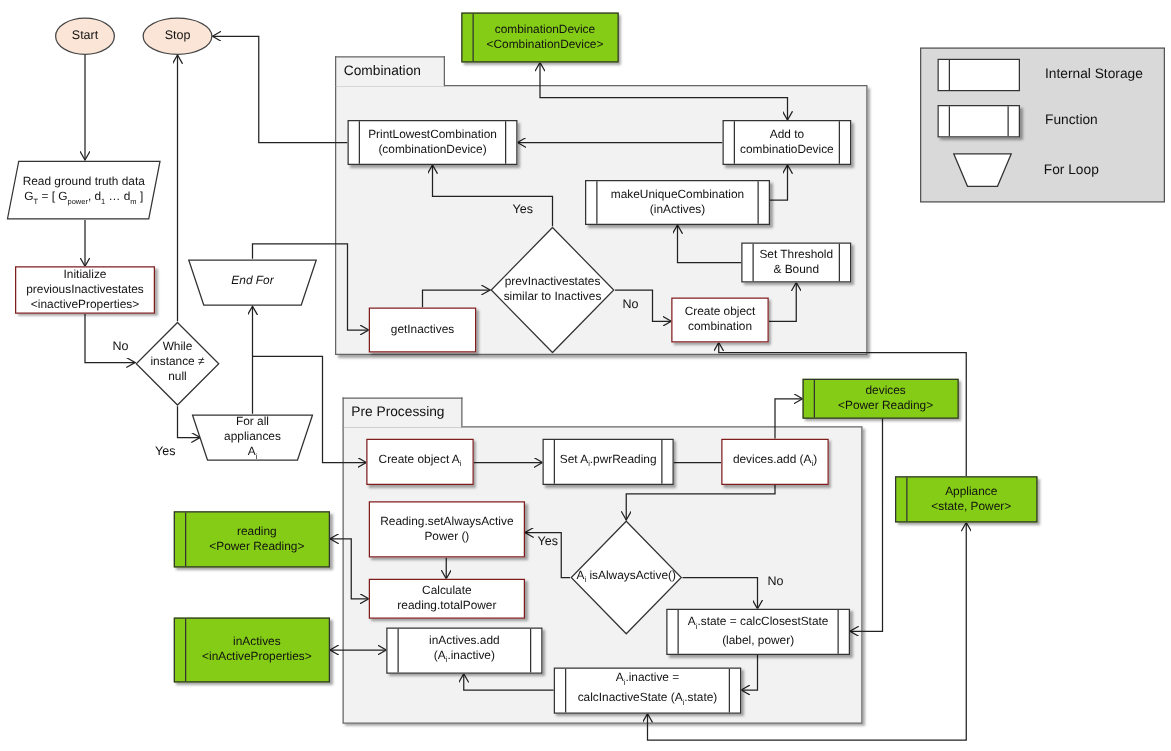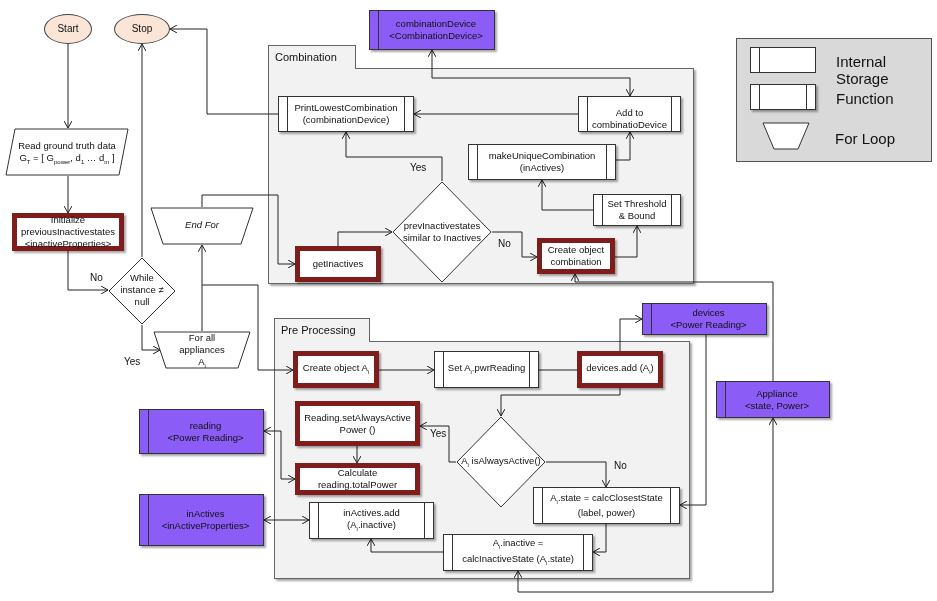--- a/index.html
+++ b/index.html
@@ -7,28 +7,28 @@
          font-family: "Liberation Sans", sans-serif; font-size: 9.5px; color: #111; }
   svg.links { position: absolute; left: 0; top: 0; z-index: 3; pointer-events: none; }
   .group { position: absolute; background: #f2f2f2; border: 1px solid #666;
            box-shadow: 2px 2px 2px rgba(0,0,0,0.35); z-index: 0; }
   .group-tab { position: absolute; background: #f2f2f2; border: 1px solid #666; border-bottom: none;
                font-size: 11px; padding-left: 6px; line-height: 22px; z-index: 1; }
   .legend { position: absolute; background: #d9d9d9; border: 1px solid #555; z-index: 1; }
   .node { position: absolute; box-sizing: border-box; display: flex; align-items: center;
           justify-content: center; text-align: center; line-height: 12px; z-index: 4; }
   .terminal { background: #fbe5d6; border: 1px solid #444; border-radius: 50%; font-size: 10px; }
-  .proc { background: #fff; border: 5px solid #7f1d1d; box-shadow: 2px 2px 2px rgba(0,0,0,0.35); }
+  .proc { background: #fff; border: 1px solid #7f1d1d; box-shadow: 2px 2px 2px rgba(0,0,0,0.35); }
   .func { background: #fff; border: 1px solid #333; box-shadow: 2px 2px 2px rgba(0,0,0,0.35); }
   .func::before, .func::after { content: ""; position: absolute; top: 0; bottom: 0; width: 1px; background: #333; }
   .func::before { left: 8px; } .func::after { right: 8px; }
-  .store { background: #8b5cf6; border: 1px solid #333; box-shadow: 2px 2px 2px rgba(0,0,0,0.35); padding-left: 8px; }
+  .store { background: #84cc16; border: 1px solid #333; box-shadow: 2px 2px 2px rgba(0,0,0,0.35); padding-left: 8px; }
   .store::before { content: ""; position: absolute; top: 0; bottom: 0; left: 8px; width: 1px; background: #333; }
   .label { position: absolute; font-size: 10px; z-index: 5; }
-  .legend-text { position: absolute; font-size: 15px; z-index: 5; }
+  .legend-text { position: absolute; font-size: 11px; z-index: 5; }
   .shape-wrap { position: absolute; z-index: 4; }
   .shape-text { position: absolute; left: 0; right: 0; text-align: center; line-height: 12px; z-index: 5; }
 </style>
 </head>
 <body>
 
 <div class="group-tab" style="left:268px;top:45px;width:80px;height:23px;"><span>Combination</span></div>
 <div class="group" style="left:268px;top:68px;width:424px;height:214px;"></div>
 
 <div class="group-tab" style="left:274px;top:318px;width:88px;height:23px;"><span>Pre Processing</span></div>
@@ -93,21 +93,21 @@
 <div class="node store" style="left:369px;top:10px;width:126px;height:40px;flex-direction:column;">
   <div>combinationDevice</div>
   <div>&lt;CombinationDevice&gt;</div>
 </div>
 
 <div class="node func" style="left:278px;top:96px;width:136px;height:36px;flex-direction:column;align-items:center;">
   <div>PrintLowestCombination</div>
   <div>(combinationDevice)</div>
 </div>
 
-<div class="node func" style="left:578px;top:96px;width:103px;height:36px;flex-direction:column;justify-content:flex-end;">
+<div class="node func" style="left:578px;top:96px;width:103px;height:36px;flex-direction:column;">
   <div>Add to</div>
   <div>combinatioDevice</div>
 </div>
 
 <div class="node func" style="left:468px;top:144px;width:148px;height:36px;flex-direction:column;">
   <div>makeUniqueCombination</div>
   <div>(inActives)</div>
 </div>
 
 <div class="node func" style="left:593px;top:194px;width:88px;height:32px;flex-direction:column;">

